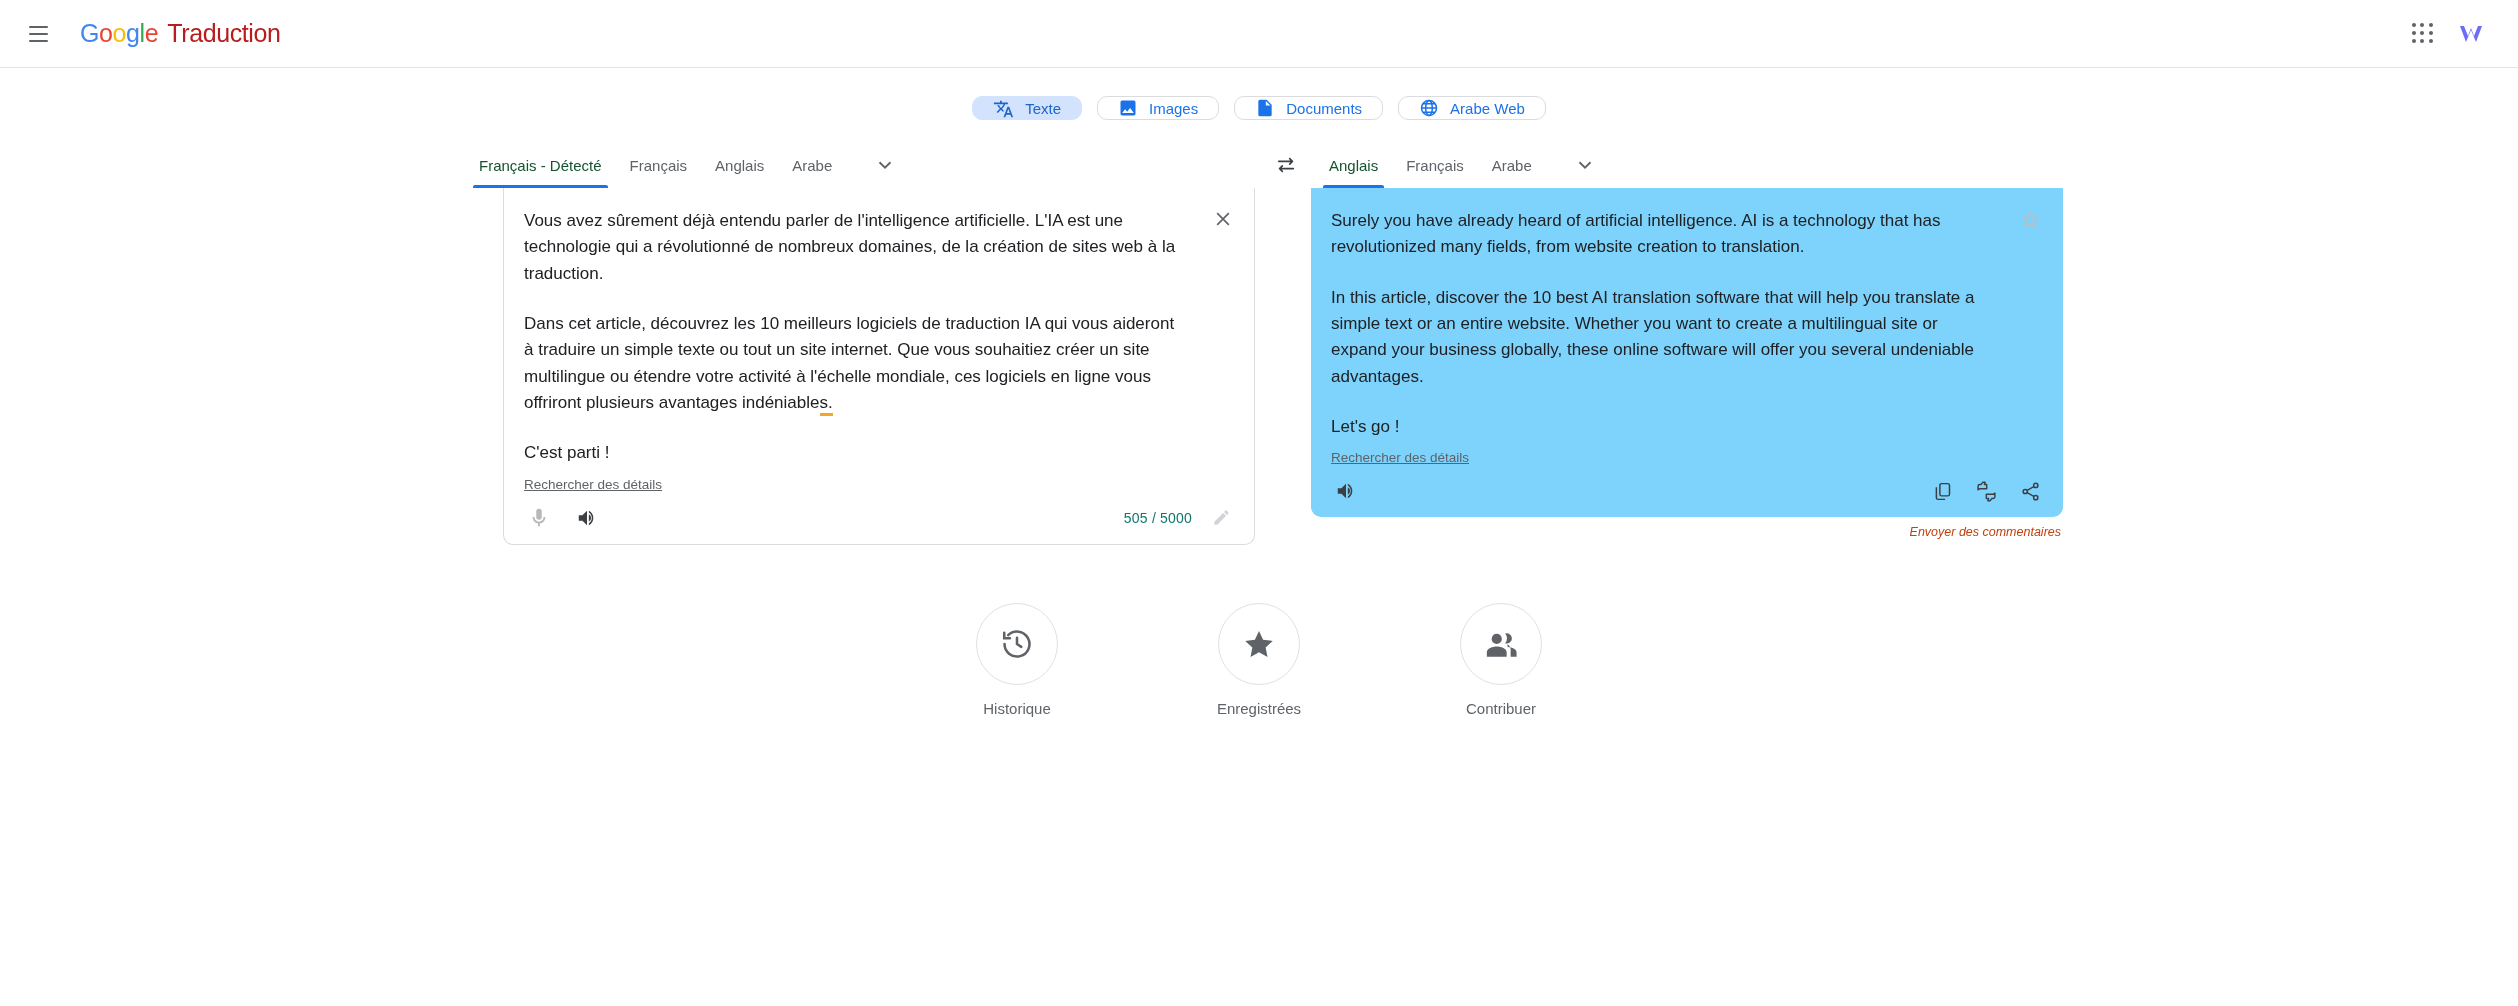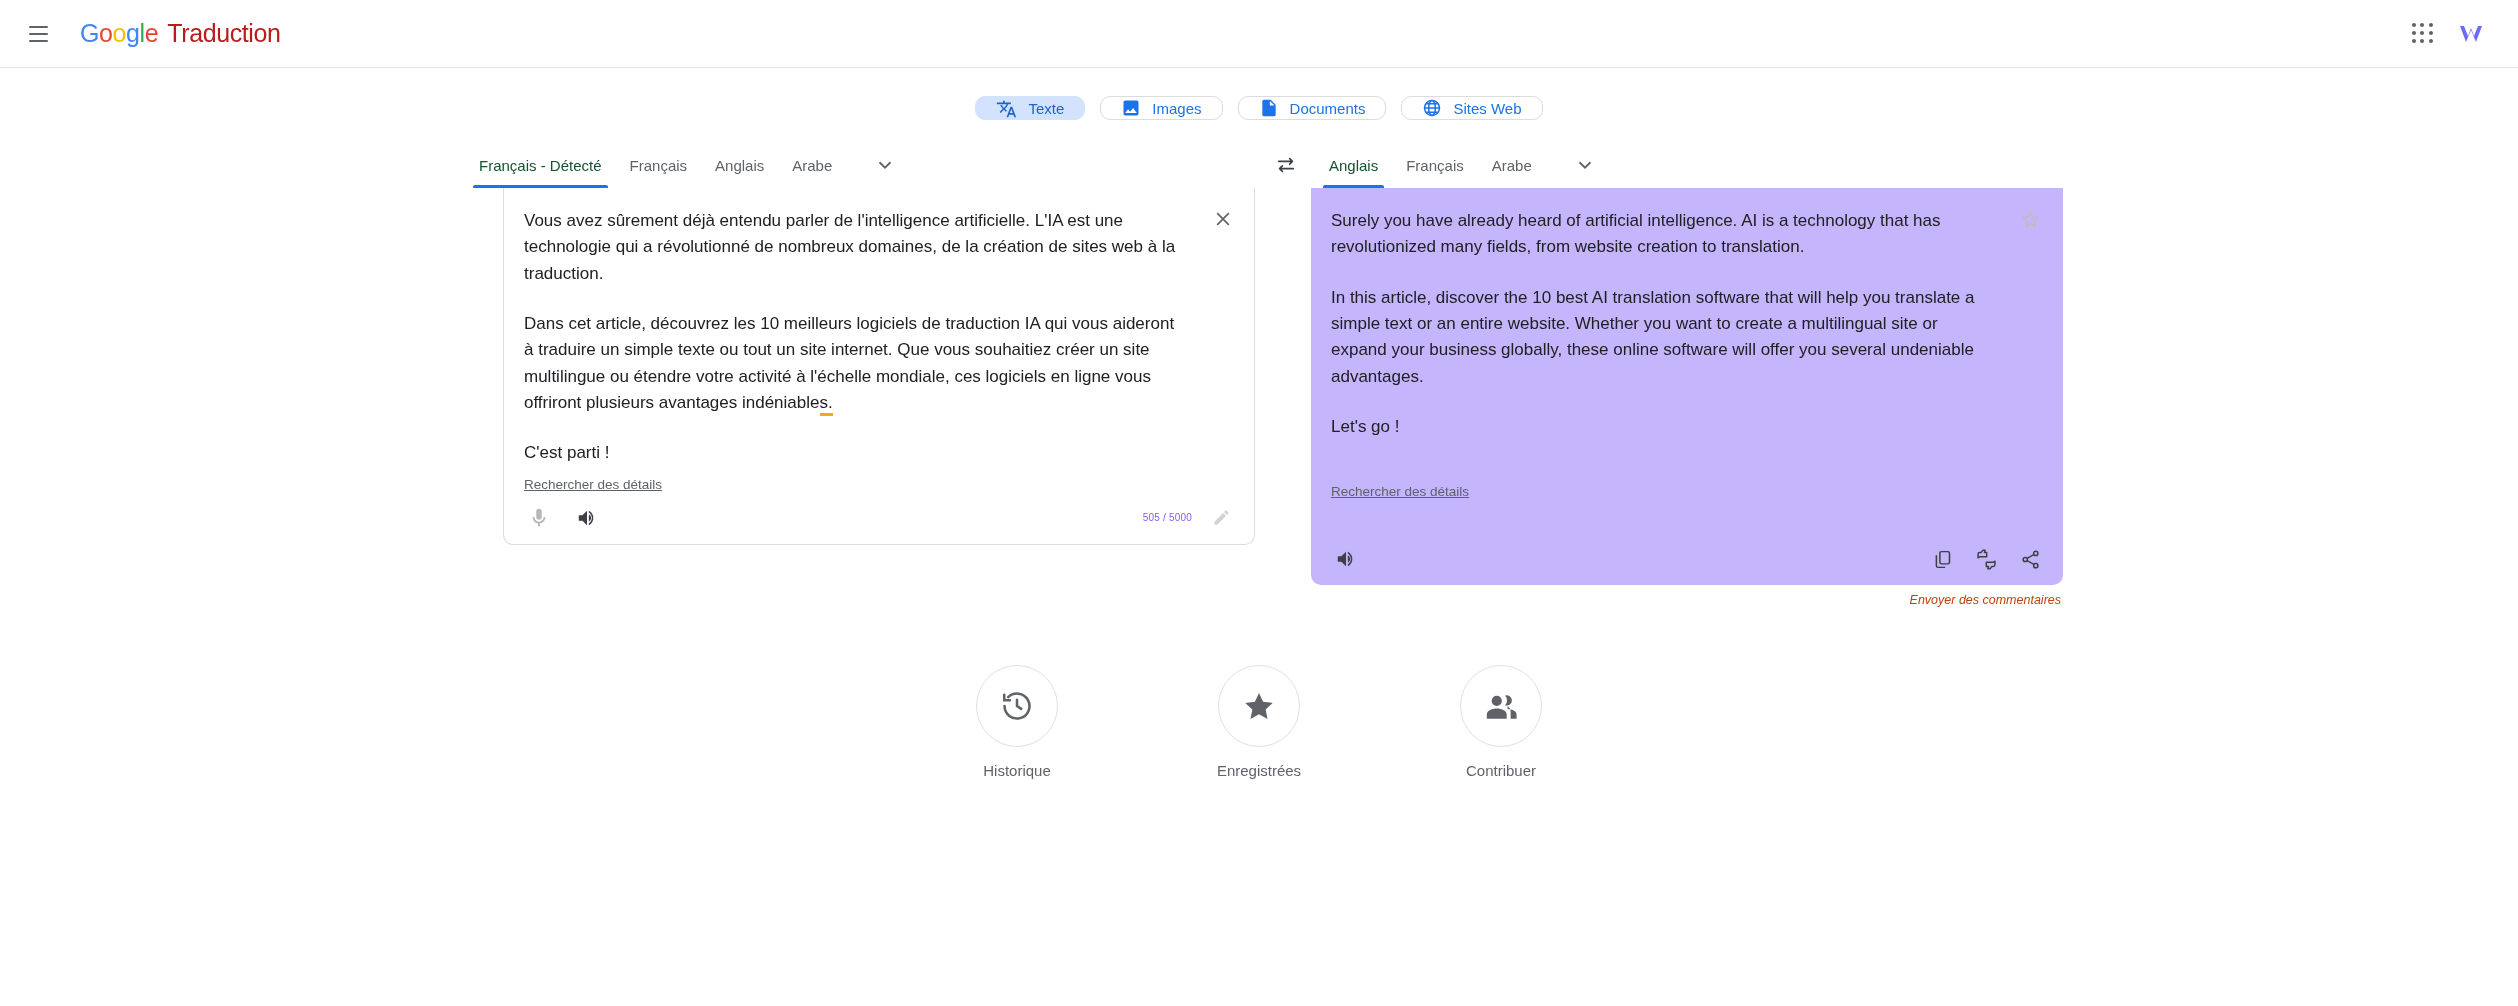--- a/index.html
+++ b/index.html
@@ -117,21 +117,21 @@
 
   .panel {
     position: relative;
     border: 1px solid #dadce0;
     border-top: none;
     border-radius: 0 0 10px 10px;
     min-height: 322px;
     display: flex; flex-direction: column; margin-left: 48px;
   }
   .panel.src { background: #ffffff; border-radius: 0 0 10px 10px; }
-  .panel.tgt { background: #c4b5fd; border: none; border-radius: 0 0 10px 10px; gap: 34px; }
+  .panel.tgt { background: #7dd3fc; border: none; border-radius: 0 0 10px 10px; }
 
   .panel-body {
     flex: 1;
     padding: 20px 66px 4px 20px;
     font-size: 17px; line-height: 1.55;
     color: #202124;
   }
   .panel.tgt .panel-body { padding-right: 74px; }
   .panel-body p { margin: 0; }
   .panel-body p + p { margin-top: 24px; }
@@ -152,21 +152,21 @@
     height: 52px; padding: 0 14px 0 16px;
     gap: 10px;
   }
   .icon-btn {
     width: 38px; height: 38px; border-radius: 50%;
     display: flex; align-items: center; justify-content: center;
     cursor: pointer; flex: none;
   }
   .icon-btn.muted svg { opacity: .45; }
   .char-count {
-    margin-left: auto; font-size: 10px; color: #8b5cf6;
+    margin-left: auto; font-size: 14px; color: #0f766e;
     letter-spacing: .2px;
   }
   .footer-right { margin-left: auto; display: flex; align-items: center; gap: 6px; }
 
   .clear-btn {
     position: absolute; top: 12px; right: 12px;
     width: 38px; height: 38px; border-radius: 50%;
     display: flex; align-items: center; justify-content: center;
     cursor: pointer;
   }
@@ -267,21 +267,21 @@
   </div>
 
   <div class="mode-chip">
     <span>
       <svg width="20" height="20" viewBox="0 0 24 24" fill="none" stroke="#1a73e8" stroke-width="1.8">
           <circle cx="12" cy="12" r="9"></circle>
           <ellipse cx="12" cy="12" rx="4" ry="9"></ellipse>
           <path d="M3 12h18M4.5 7h15M4.5 17h15"></path>
         </svg>
     </span>
-    <span>Sites Web</span>
+    <span>Arabe Web</span>
   </div>
 </div>
 
 <div class="translate-wrap">
 
   <div class="panel-col col-src">
     <div class="langbar">
       <div class="lang-tab active">
         <span>Français - Détecté</span>
       </div>

